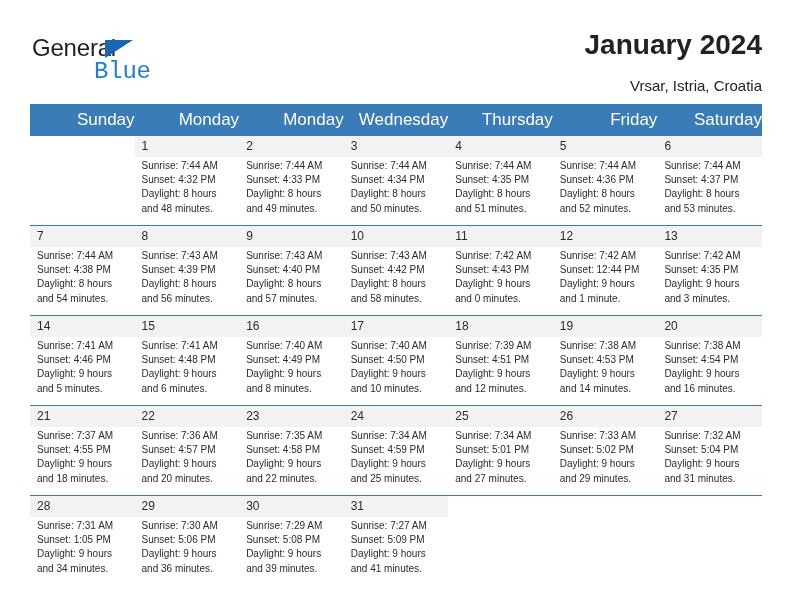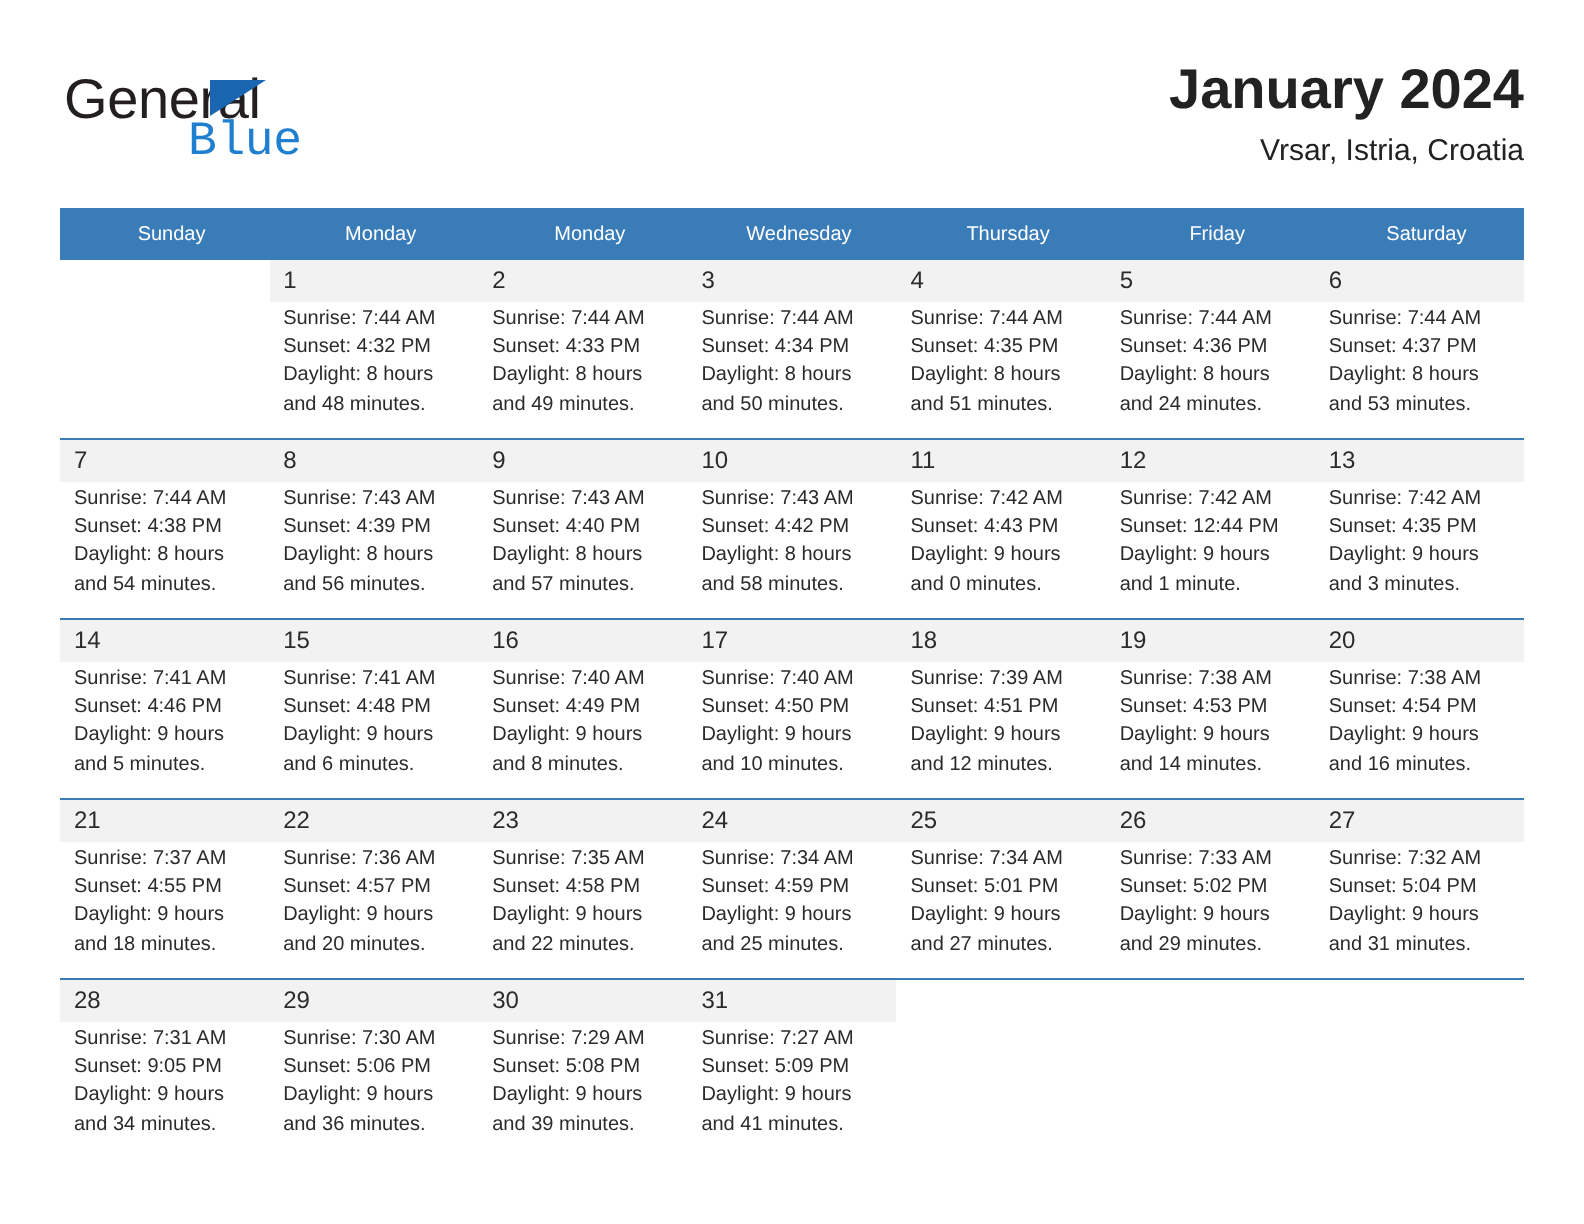--- a/index.html
+++ b/index.html
@@ -34,21 +34,21 @@
     position: absolute;
     left: 2px;
     top: 6px;
     width: 180px;
     height: 52px;
   }
   .logo-general {
     position: absolute;
     left: 0;
     top: 0;
-    font-size: 28px;
+    font-size: 24px;
     letter-spacing: -0.2px;
     color: #231f20;
     font-family: "Liberation Sans", sans-serif;
   }
   .logo-tri {
     position: absolute;
     left: 73px;
     top: 6px;
     width: 0;
     height: 0;
@@ -75,40 +75,40 @@
     font-size: 28px;
     color: #222222;
     font-weight: bold;
     line-height: 34px;
     white-space: nowrap;
   }
   .cal-subtitle {
     font-size: 15px;
     color: #222222;
     line-height: 22px;
-    margin-top: 3px;
+    margin-top: 13px;
     white-space: nowrap;
     text-align: right;
   }
 
   
   .calendar {
     position: absolute;
     left: 30px;
     top: 104px;
     width: 732px;
     border-collapse: collapse;
     table-layout: fixed;
   }
   .calendar th {
     background: #3a7cb8;
     color: #ffffff;
-    font-size: 10px;
+    font-size: 17px;
     font-weight: normal;
-    text-align: center;
+    text-align: right;
     padding: 6px 0 6px 7px;
     height: 14px;
     border: none;
   }
   .calendar td {
     width: 104.57px;
     vertical-align: top;
     padding: 0;
     border: none;
     border-top: 1px solid #3a7cb8;
@@ -229,21 +229,21 @@
               </div>
             </div>
           </td>
           <td>
             <div class="daycell filled">
               <div class="daynum">5</div>
               <div class="dayinfo">
                 <div>Sunrise: 7:44 AM</div>
                 <div>Sunset: 4:36 PM</div>
                 <div>Daylight: 8 hours</div>
-                <div>and 24 minutes.</div>
+                <div>and 52 minutes.</div>
               </div>
             </div>
           </td>
           <td>
             <div class="daycell filled">
               <div class="daynum">6</div>
               <div class="dayinfo">
                 <div>Sunrise: 7:44 AM</div>
                 <div>Sunset: 4:37 PM</div>
                 <div>Daylight: 8 hours</div>
@@ -488,21 +488,21 @@
               </div>
             </div>
           </td>
         </tr>
         <tr class="week-row">
           <td>
             <div class="daycell filled">
               <div class="daynum">28</div>
               <div class="dayinfo">
                 <div>Sunrise: 7:31 AM</div>
-                <div>Sunset: 9:05 PM</div>
+                <div>Sunset: 1:05 PM</div>
                 <div>Daylight: 9 hours</div>
                 <div>and 34 minutes.</div>
               </div>
             </div>
           </td>
           <td>
             <div class="daycell filled">
               <div class="daynum">29</div>
               <div class="dayinfo">
                 <div>Sunrise: 7:30 AM</div>

